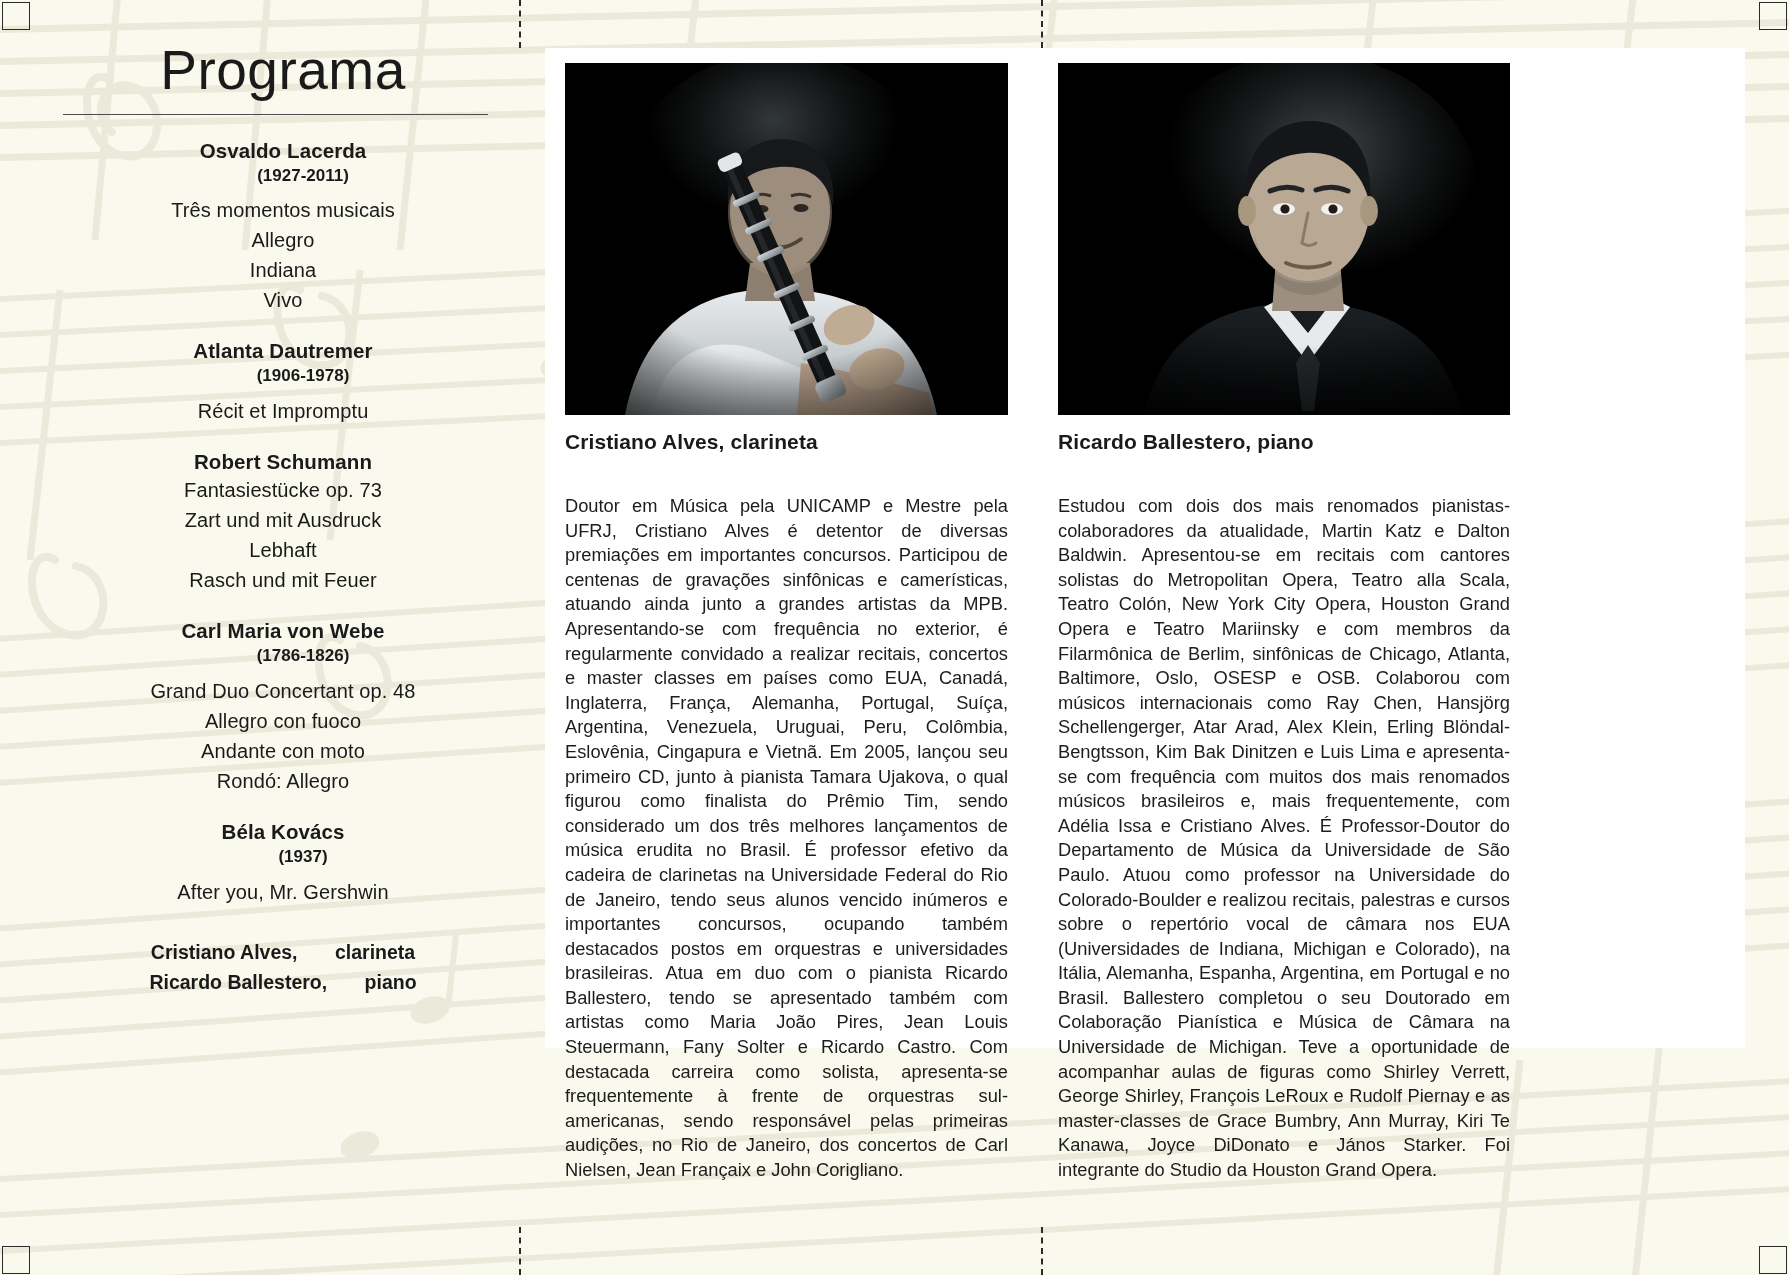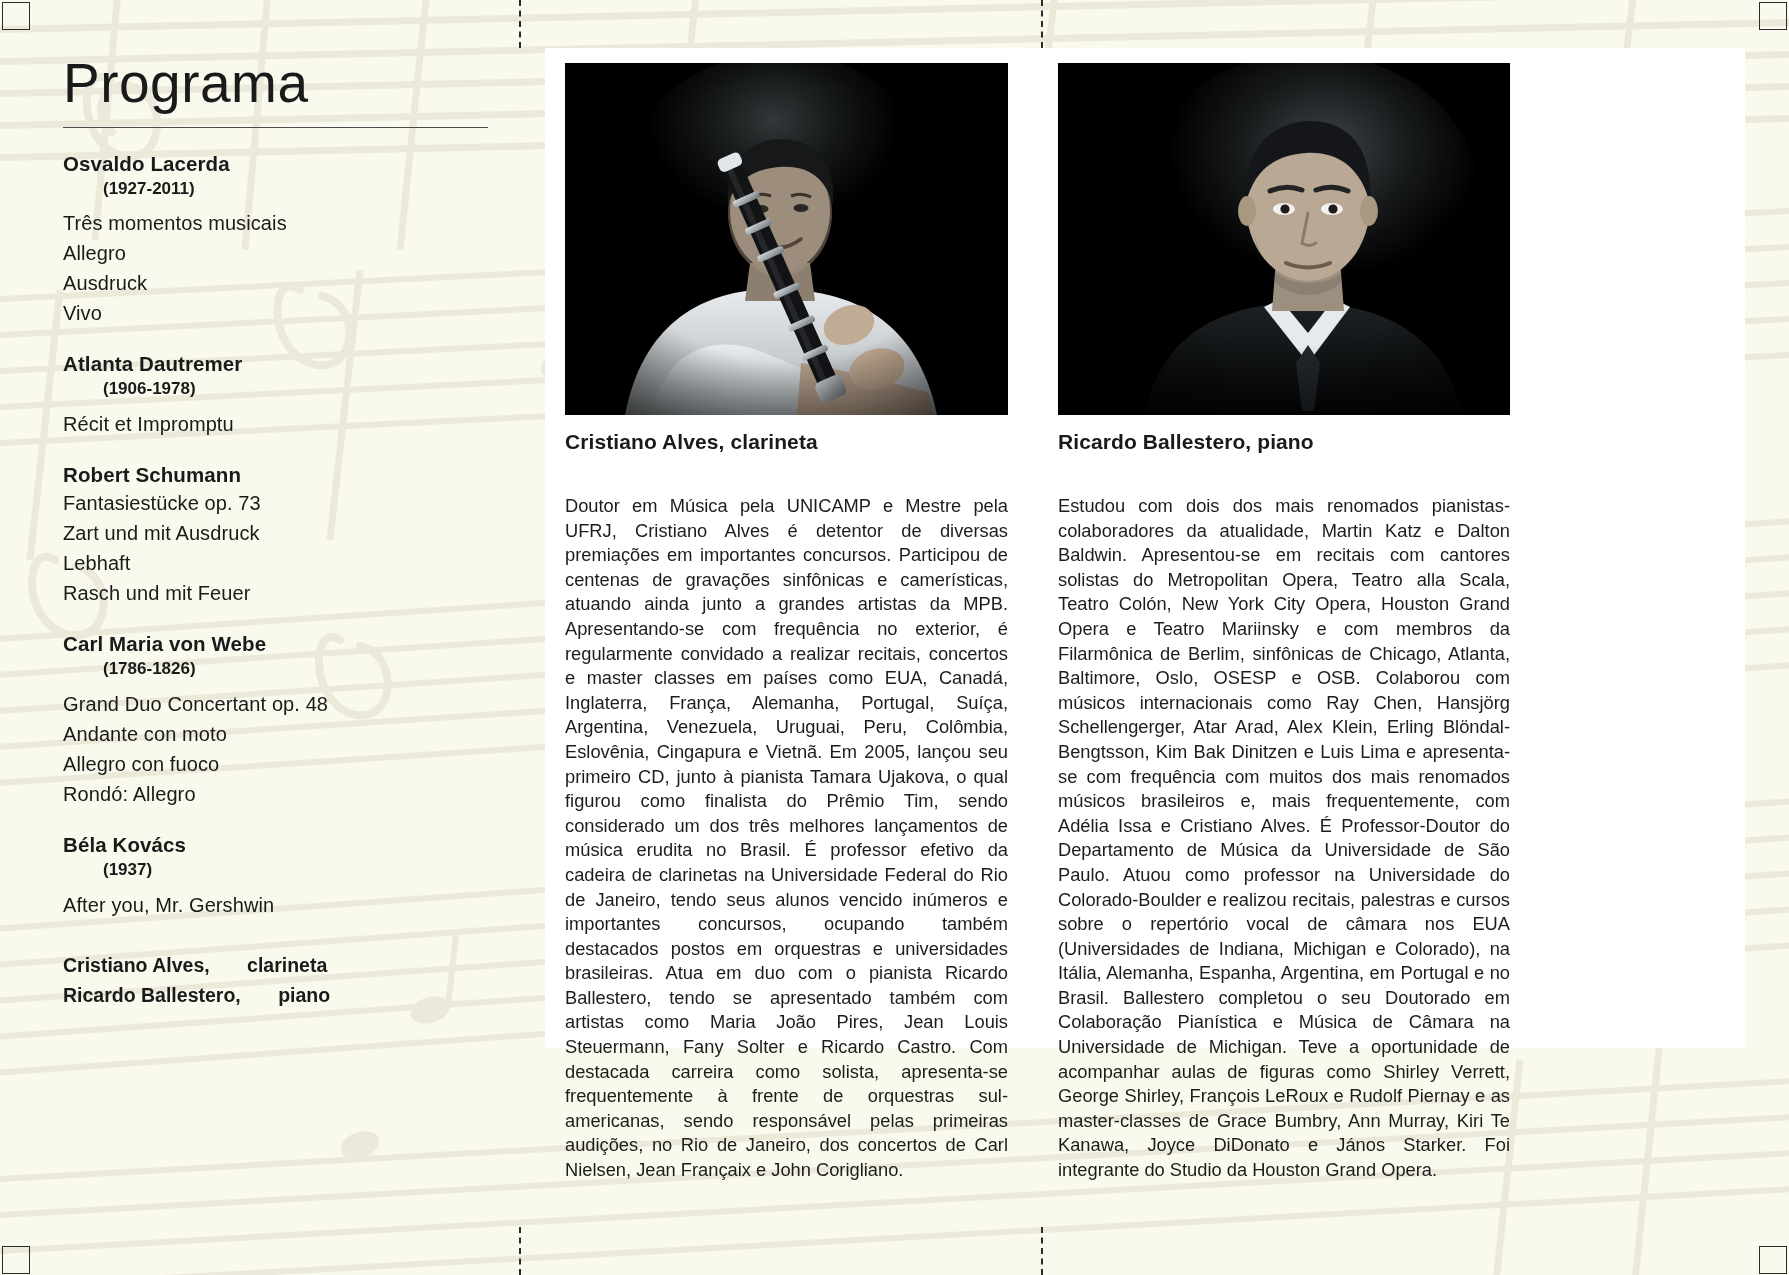--- a/index.html
+++ b/index.html
@@ -19,21 +19,21 @@
   .cm-dash{border-left:2px dashed #2a2a2a;height:48px;}
 
   
   #white-panel{
     position:absolute;left:545px;top:48px;width:1200px;height:1000px;
     background:#ffffff;z-index:1;
   }
 
   
   #program-col{
-    position:absolute;left:63px;top:55px;width:440px;z-index:3;
+    position:absolute;left:63px;top:42px;width:440px;z-index:3;text-align:center;
   }
   #program-title{
     font-size:55px;font-weight:300;letter-spacing:.5px;
     color:#1a1a1a;line-height:1.05;margin:0 0 14px 0;
     font-family:"Liberation Sans", sans-serif;
   }
   #program-rule{border-bottom:1.6px solid #4d4d4d;width:425px;margin-bottom:22px;}
 
   .work-block{margin-bottom:22px;}
   .composer{font-size:20.5px;font-weight:bold;line-height:1.32;letter-spacing:.1px;}
@@ -151,21 +151,21 @@
 
 <div id="program-col">
   <div id="program-title">Programa</div>
   <div id="program-rule"></div>
 
   <div class="work-block">
     <div class="composer">Osvaldo Lacerda</div>
     <div class="years">(1927-2011)</div>
     <div class="piece">Três  momentos musicais</div>
     <div class="movement">Allegro</div>
-    <div class="movement">Ausdruck</div>
+    <div class="movement">Indiana</div>
     <div class="movement">Vivo</div>
   </div>
 
   <div class="work-block">
     <div class="composer">Atlanta Dautremer</div>
     <div class="years">(1906-1978)</div>
     <div class="piece">Récit et Impromptu</div>
   </div>
 
   <div class="work-block">
@@ -173,22 +173,22 @@
     <div class="piece">Fantasiestücke op. 73</div>
     <div class="movement">Zart und mit Ausdruck</div>
     <div class="movement">Lebhaft</div>
     <div class="movement">Rasch und mit Feuer</div>
   </div>
 
   <div class="work-block">
     <div class="composer">Carl Maria von Webe</div>
     <div class="years">(1786-1826)</div>
     <div class="piece">Grand Duo Concertant op. 48</div>
+    <div class="movement">Allegro con fuoco</div>
     <div class="movement">Andante con moto</div>
-    <div class="movement">Allegro con fuoco</div>
     <div class="movement">Rondó: Allegro</div>
   </div>
 
   <div class="work-block">
     <div class="composer">Béla Kovács</div>
     <div class="years">(1937)</div>
     <div class="piece">After you, Mr. Gershwin</div>
   </div>
 
   <div id="performers">

